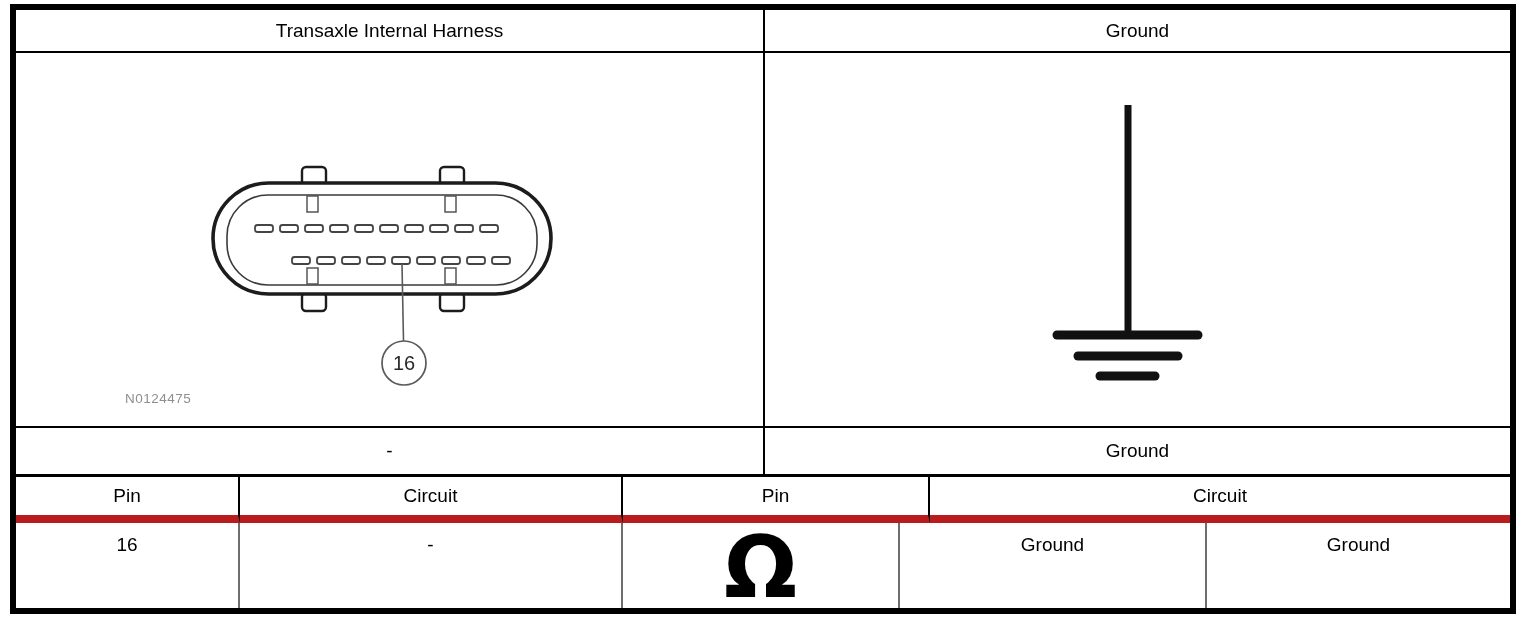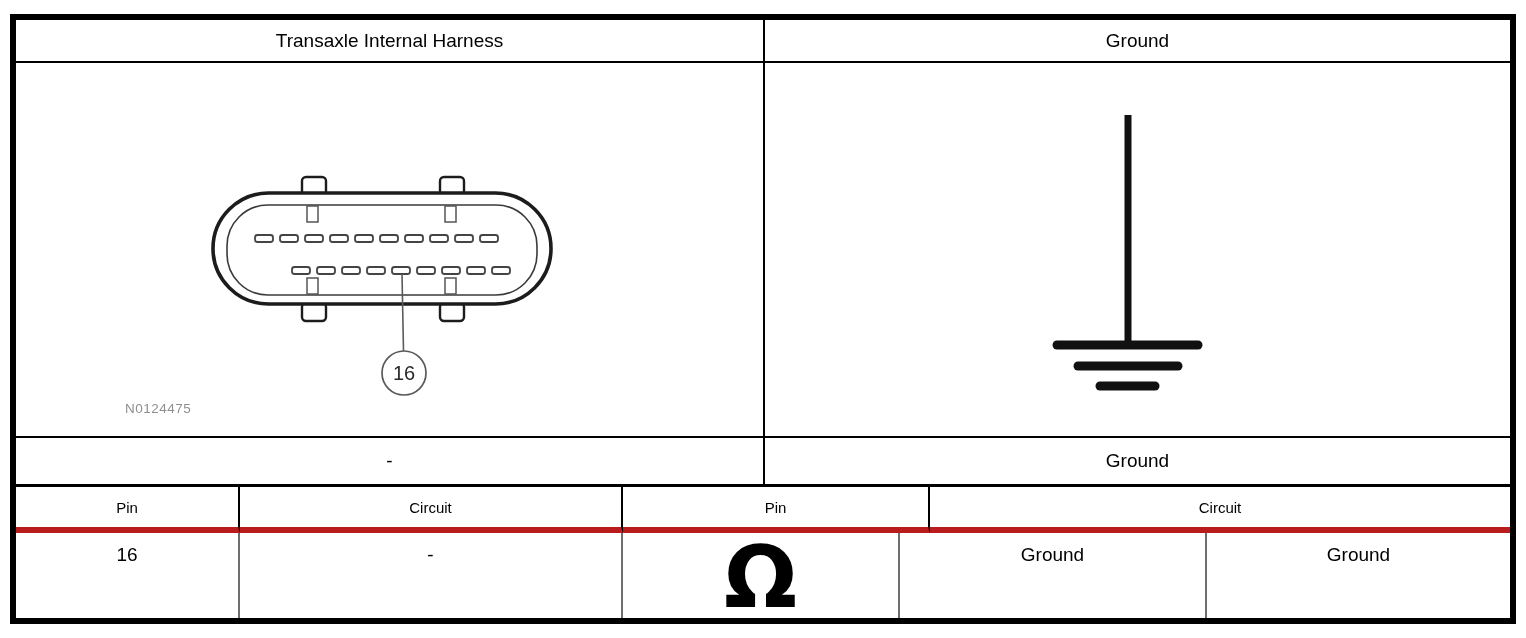--- a/index.html
+++ b/index.html
@@ -12,21 +12,21 @@
   .canvas {
     position: relative;
     width: 1526px;
     height: 638px;
     background: #ffffff;
     overflow: hidden;
   }
   .outer-table {
     position: absolute;
     left: 10px;
-    top: 14px;
+    top: 4px;
     width: 1506px;
     height: 610px;
     box-sizing: border-box;
     border: 6px solid #000000;
     display: flex;
     flex-direction: column;
     background: #ffffff;
   }
   .row { display: flex; box-sizing: border-box; }
   .cell { box-sizing: border-box; }
@@ -55,22 +55,22 @@
     font-size: 19px;
     border-bottom: 3px solid #000;
   }
   .cell-sub-left  { width: 749px; border-right: 2px solid #000; }
   .cell-sub-right { flex: 1; }
 
   
   .row-colheads { height: 46px; }
   .row-colheads .cell {
     display: flex; align-items: center; justify-content: center;
-    font-size: 15px;
-    border-bottom: 6px solid #b91c1c;
+    font-size: 19px;
+    border-bottom: 8px solid #b91c1c;
     border-right: 2px solid #000;
   }
   .row-data { flex: 1; }
   .row-data .cell {
     display: flex; align-items: flex-start; justify-content: center;
     padding-top: 11px;
     font-size: 19px;
     border-right: 2px solid #6e6e6e;
   }
   .w-c1 { width: 224px; }

